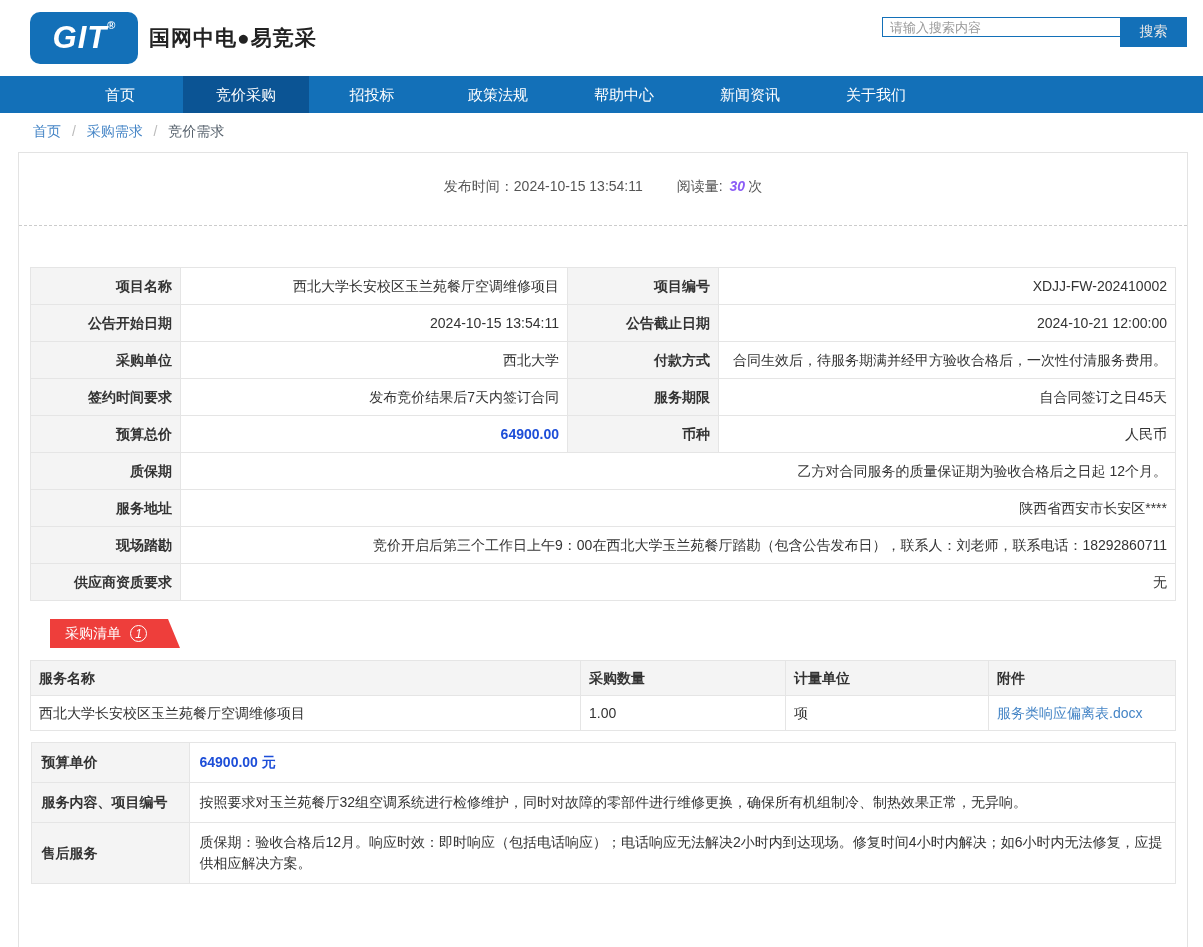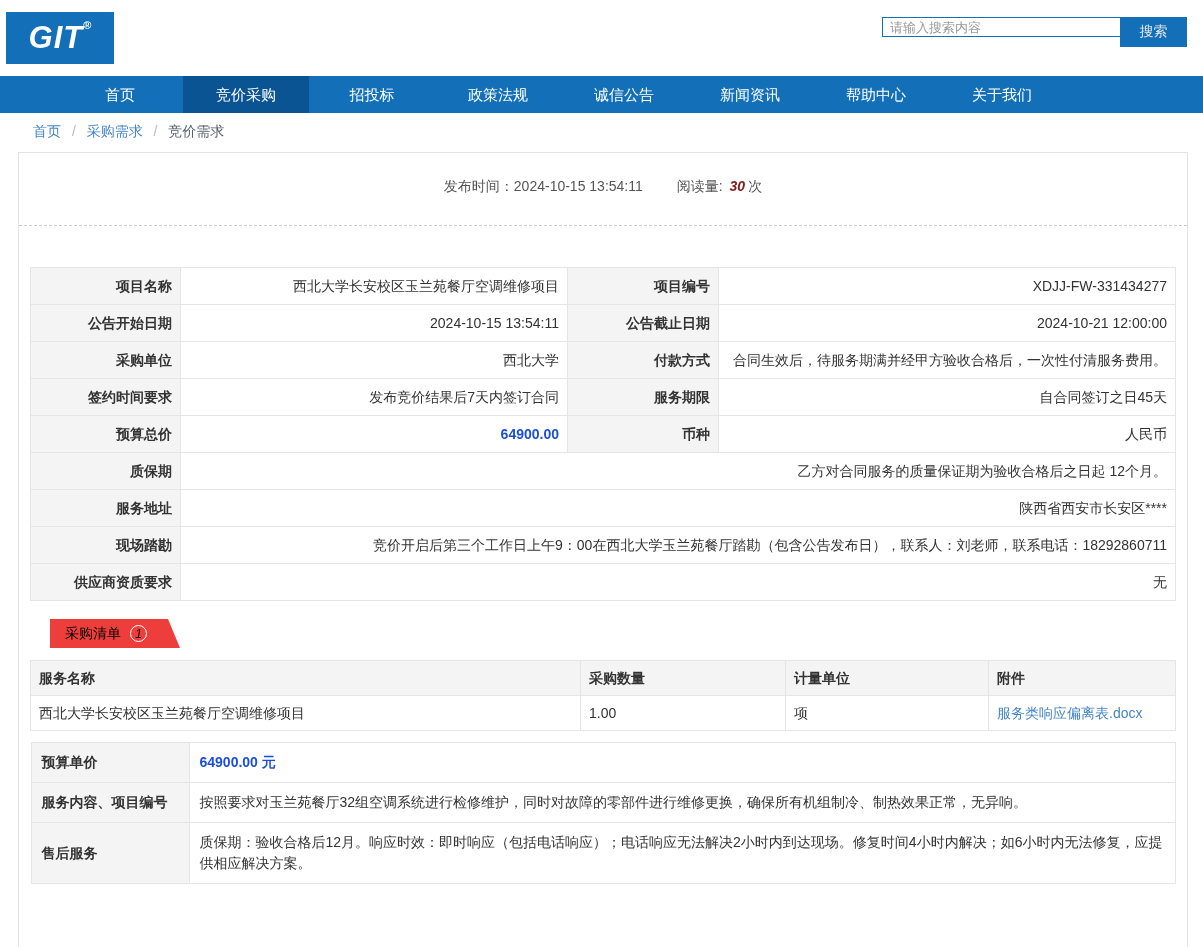--- a/index.html
+++ b/index.html
@@ -5,23 +5,23 @@
   * { box-sizing: border-box; }
   html,body { margin:0; padding:0; background:#fff; }
   body {
     width:1203px; height:947px; overflow:hidden;
     font-family:"Liberation Sans","DejaVu Sans",sans-serif;
     color:#333; font-size:14px;
   }
   
   .header { height:76px; position:relative; display:flex; align-items:center; background:#fff; }
   .logo-box {
-    width:108px; height:52px; margin-left:6px; background:#1370b8;
+    width:108px; height:52px; margin-left:30px; background:#1370b8;
     color:#fff; display:flex; align-items:flex-start; justify-content:center;
-    cursor:pointer; padding-top:6px;
+    cursor:pointer; padding-top:6px;border-radius:10px;
   }
   .logo-text { font-style:italic; font-weight:bold; font-size:31px; letter-spacing:1px; line-height:40px; }
   .logo-reg { font-size:11px; font-weight:bold; margin-top:1px; }
   .brand { font-size:21px; font-weight:bold; color:#222; margin-left:11px; letter-spacing:1px; }
   .search { position:absolute; right:16px; top:17px; display:flex; }
   .search input {
     width:238px; height:20px; border:1px solid #1370b8; border-right:none;
     padding:0 7px; font-size:13px; color:#333; outline:none;
     font-family:"Liberation Sans","DejaVu Sans",sans-serif;
   }
@@ -48,31 +48,31 @@
     min-height:797px;
   }
   .title-block { border-bottom:1px dashed #ccc; }
   .page-title {
     text-align:center; font-size:22px; font-weight:bold; color:#333;
     padding-top:46px; margin:0 40px;
   }
   .meta { text-align:center; font-size:14px; color:#555; margin-top:25px; padding-bottom:29px; }
   .meta .lbl { color:#555; }
   .meta .gap { display:inline-block; width:34px; }
-  .views-count { color:#7f1d1d; font-style:italic; font-weight:bold; margin:0 3px; }
+  .views-count { color:#8b5cf6; font-style:italic; font-weight:bold; margin:0 3px; }
   
   table { border-collapse:collapse; table-layout:fixed; }
   .info-table { width:1145px; margin:41px auto 0; font-size:14px; }
   .info-table td { border:1px solid #e5e5e5; padding:8px; line-height:20px; word-break:break-all;text-align:right; }
   td.lbl-cell { background:#f4f4f4; font-weight:bold; color:#333; }
   .price-red { color:#1d4ed8; font-weight:bold; }
   
   .list-tab {
     margin:18px 0 4px 31px; width:130px; height:29px; background:#ee3e3b;
-    color:#000000; font-size:14px; display:flex; align-items:center; gap:9px;
+    color:#ffffff; font-size:14px; display:flex; align-items:center; gap:9px;
     padding-left:15px; clip-path:polygon(0 0, calc(100% - 12px) 0, 100% 100%, 0 100%);
   }
   .count-badge {
     width:17px; height:17px; border:1px solid #fff; border-radius:50%;
     display:flex; align-items:center; justify-content:center;
     font-size:12px; font-style:italic; flex:0 0 auto;
   }
   .list-table { width:1145px; margin:12px auto; font-size:14px; }
   .list-table th {
     border:1px solid #e5e5e5; background:#f4f4f4; font-weight:bold;
@@ -84,34 +84,34 @@
   .detail-table td { border:1px solid #e5e5e5; padding:9px 10px; line-height:21px;margin-top:45px; }
 </style>
 </head>
 <body>
 
 <div class="header">
   <div class="logo-box">
     <span class="logo-text">GIT</span>
     <span class="logo-reg">®</span>
   </div>
+  <div class="brand">国网中电●易竞采</div>
   <div class="search">
     <input class="search-input" placeholder="请输入搜索内容" style="">
     <button class="search-btn">搜索</button>
   </div>
 </div>
 
 <div class="nav">
   <div class="nav-item">首页</div>
   <div class="nav-item active">竞价采购</div>
   <div class="nav-item">招投标</div>
   <div class="nav-item">政策法规</div>
-  <div class="nav-item">诚信公告</div>
+  <div class="nav-item">帮助中心</div>
   <div class="nav-item">新闻资讯</div>
-  <div class="nav-item">帮助中心</div>
   <div class="nav-item">关于我们</div>
 </div>
 
 <div class="breadcrumb">
   <span class="crumb-link">首页</span>
   <span class="crumb-sep">/</span>
   <span class="crumb-link">采购需求</span>
   <span class="crumb-sep">/</span>
   <span class="crumb-current">竞价需求</span>
 </div>
@@ -130,21 +130,21 @@
         <col style="width:150px">
         <col style="width:387px">
         <col style="width:151px">
         <col style="width:457px">
       </colgroup>
     <tbody>
         <tr>
       <td class="lbl-cell">项目名称</td>
       <td>西北大学长安校区玉兰苑餐厅空调维修项目</td>
       <td class="lbl-cell">项目编号</td>
-      <td>XDJJ-FW-331434277</td>
+      <td>XDJJ-FW-202410002</td>
     </tr>
     <tr>
       <td class="lbl-cell">公告开始日期</td>
       <td>2024-10-15 13:54:11</td>
       <td class="lbl-cell">公告截止日期</td>
       <td>2024-10-21 12:00:00</td>
     </tr>
     <tr>
       <td class="lbl-cell">采购单位</td>
       <td>西北大学</td>

